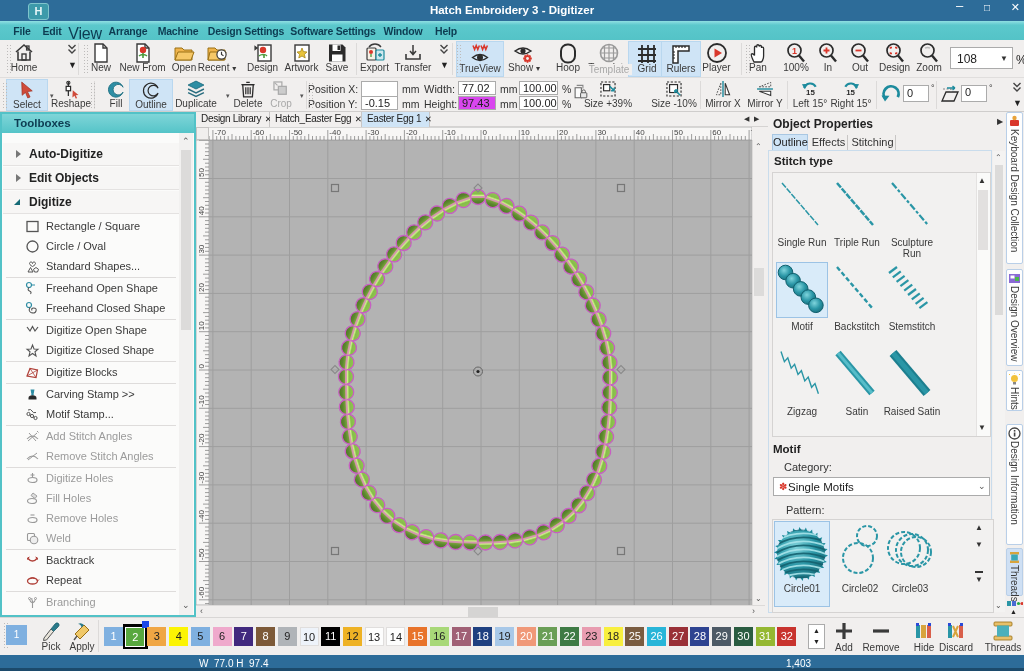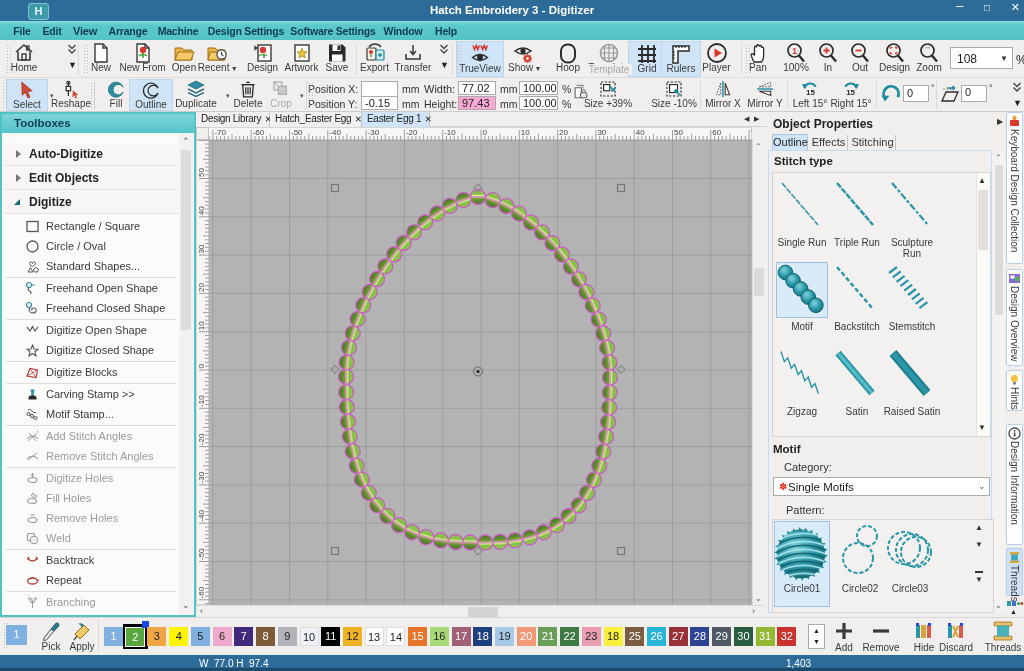--- a/index.html
+++ b/index.html
@@ -13,21 +13,21 @@
 <div class="abs" style="left:28px;top:2.5px;width:21px;height:17px;background:#3d9aaa;border:1px solid #7fc4cc;border-radius:3px;color:#e8f6f8;font-weight:bold;font-size:11px;text-align:center;line-height:15px">H</div>
 <div class="abs" style="left:0;top:4px;width:1024px;text-align:center;color:#fff;font-weight:bold;font-size:11.5px">Hatch Embroidery 3 - Digitizer</div>
 <div class="abs" style="left:952px;top:0px;color:#fff;font-size:13px;width:72px;display:flex;justify-content:space-between;padding:0 4px">
     <span style="margin-top:-2px">–</span>
     <span style="font-size:10px;margin-top:2px">□</span>
     <span style="font-size:11px;margin-top:1px">✕</span>
   </div>
 <div class="abs" style="left:0;top:21px;width:1024px;height:19px;background:linear-gradient(#8fdfe2,#5bc8cc 22%,#54c3c7)"></div>
 <div class="abs" style="left:22px;top:25px;font-weight:bold;color:#0d3c52;font-size:10.5px;letter-spacing:-0.2px;transform:translateX(-50%)">File</div>
 <div class="abs" style="left:52px;top:25px;font-weight:bold;color:#0d3c52;font-size:10.5px;letter-spacing:-0.2px;transform:translateX(-50%)">Edit</div>
-<div class="abs" style="left:85px;top:25px;font-weight:bold;color:#0d3c52;font-size:11px;letter-spacing:-0.2px;transform:translateX(-50%)">View</div>
+<div class="abs" style="left:85px;top:25px;font-weight:normal;color:#0d3c52;font-size:16px;letter-spacing:-0.2px;transform:translateX(-50%)">View</div>
 <div class="abs" style="left:128px;top:25px;font-weight:bold;color:#0d3c52;font-size:10.5px;letter-spacing:-0.2px;transform:translateX(-50%)">Arrange</div>
 <div class="abs" style="left:178px;top:25px;font-weight:bold;color:#0d3c52;font-size:10.5px;letter-spacing:-0.2px;transform:translateX(-50%)">Machine</div>
 <div class="abs" style="left:246px;top:25px;font-weight:bold;color:#0d3c52;font-size:10.5px;letter-spacing:-0.2px;transform:translateX(-50%)">Design Settings</div>
 <div class="abs" style="left:333px;top:25px;font-weight:bold;color:#0d3c52;font-size:10.5px;letter-spacing:-0.2px;transform:translateX(-50%)">Software Settings</div>
 <div class="abs" style="left:403px;top:25px;font-weight:bold;color:#0d3c52;font-size:10.5px;letter-spacing:-0.2px;transform:translateX(-50%)">Window</div>
 <div class="abs" style="left:446px;top:25px;font-weight:bold;color:#0d3c52;font-size:10.5px;letter-spacing:-0.2px;transform:translateX(-50%)">Help</div>
 <div class="abs" style="left:0;top:40px;width:1024px;height:38px;background:#f1efee;border-bottom:1px solid #e0dedd"></div>
 <div class="tbtn" style="left:-5px;top:41px;width:58px;height:36px">
     <div style="height:23px;display:flex;align-items:center">
       <svg width="22" height="22" viewBox="0 0 22 22">
@@ -418,21 +418,21 @@
 <div class="abs" style="left:936px;top:81px;width:1px;height:28px;background:#dcdad9"></div>
 <div class="abs" style="left:308px;top:83px;font-size:10.5px;color:#333">Position X:</div>
 <div class="abs" style="left:308px;top:98px;font-size:10.5px;color:#333">Position Y:</div>
 <div class="abs" style="left:361px;top:81px;width:37px;height:14px;background:#fff;border:1px solid #ababab;font-size:11px;color:#222;padding:12px 3px;line-height:12px">-1.01</div>
 <div class="abs" style="left:361px;top:96px;width:37px;height:14px;background:#fff;border:1px solid #ababab;font-size:11px;color:#222;padding:0px 3px;line-height:12px">-0.15</div>
 <div class="abs" style="left:402px;top:83px;font-size:10.5px;color:#333">mm</div>
 <div class="abs" style="left:402px;top:98px;font-size:10.5px;color:#333">mm</div>
 <div class="abs" style="left:424px;top:83px;font-size:11px;color:#333">Width:</div>
 <div class="abs" style="left:424px;top:98px;font-size:10.5px;color:#333">Height:</div>
 <div class="abs" style="left:458px;top:81px;width:38px;height:14px;background:#fff;border:1px solid #ababab;font-size:11px;color:#222;padding:0px 3px;line-height:12px">77.02</div>
-<div class="abs" style="left:458px;top:96px;width:38px;height:14px;background:#f9a8d4;border:1px solid #ababab;font-size:11px;color:#222;padding:0px 3px;line-height:12px">97.43</div>
+<div class="abs" style="left:458px;top:96px;width:38px;height:14px;background:#d946ef;border:1px solid #ababab;font-size:11px;color:#222;padding:0px 3px;line-height:12px">97.43</div>
 <div class="abs" style="left:500px;top:83px;font-size:10.5px;color:#333">mm</div>
 <div class="abs" style="left:500px;top:98px;font-size:10.5px;color:#333">mm</div>
 <div class="abs" style="left:519px;top:81px;width:39px;height:14px;background:#fff;border:1px solid #ababab;font-size:11px;color:#222;padding:0px 3px;line-height:12px">100.00</div>
 <div class="abs" style="left:519px;top:96px;width:39px;height:14px;background:#fff;border:1px solid #ababab;font-size:11px;color:#222;padding:0px 3px;line-height:12px">100.00</div>
 <div class="abs" style="left:562px;top:83px;font-size:10.5px;color:#333">%</div>
 <div class="abs" style="left:562px;top:98px;font-size:10.5px;color:#333">%</div>
 <div class="abs" style="left:572px;top:83px;transform:scale(0.78);transform-origin:0 0">
     <svg width="22" height="22" viewBox="0 0 22 22">
       <path d="M6 3 H14 V7" fill="none" stroke="#888" stroke-width="1.4"></path>
       <path d="M4 6 H12 V19 H4 Z" fill="#fbfbfb" stroke="#666" stroke-width="1.4"></path>

